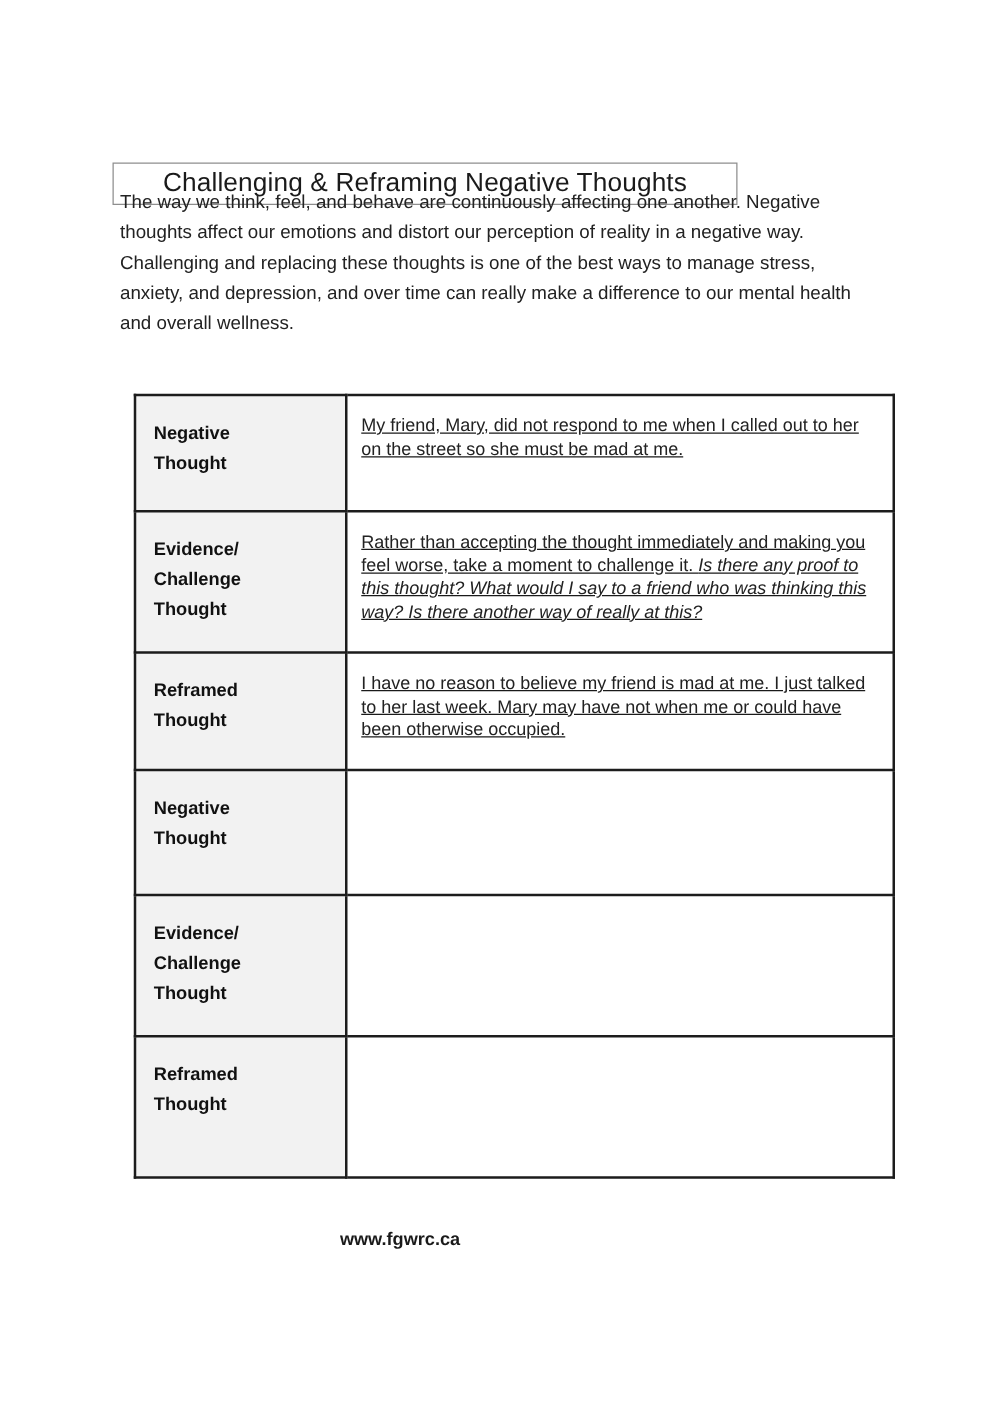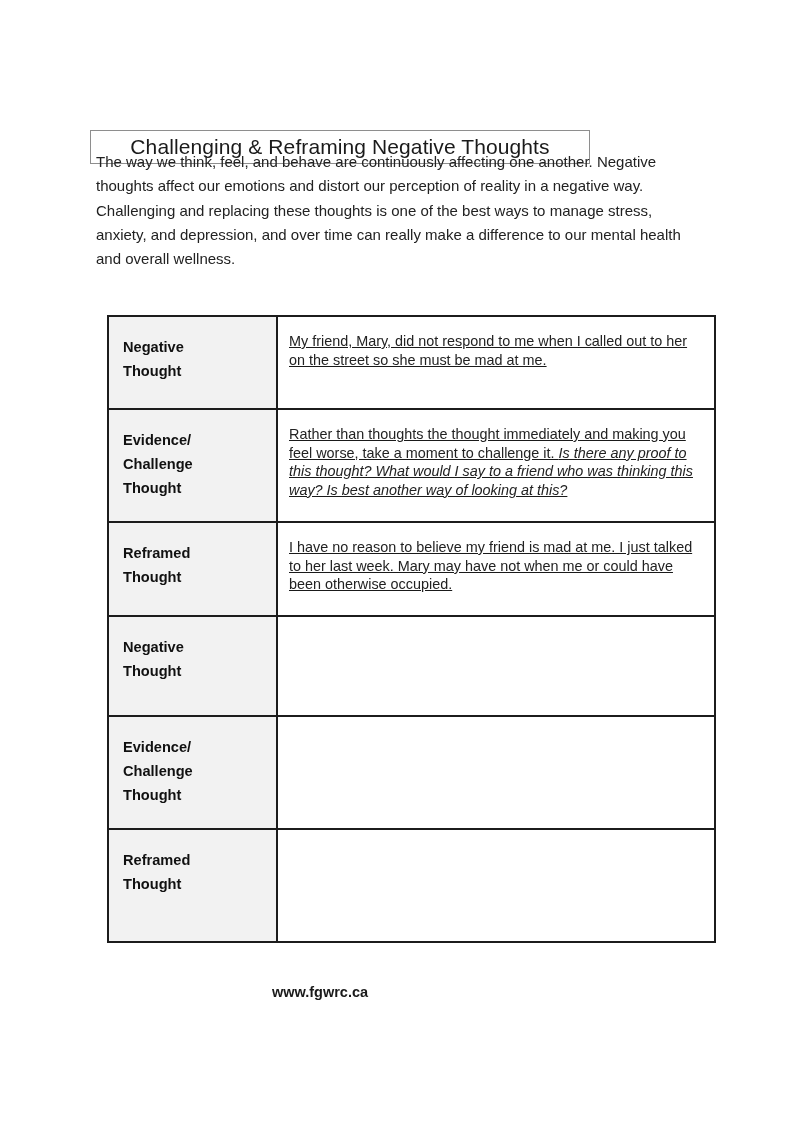--- a/index.html
+++ b/index.html
@@ -149,21 +149,21 @@
         <td class="content-cell">
           <div class="content-text"><span>My friend, Mary, did not respond to me when I called out to her on the street so she must be mad at me.</span></div>
         </td>
       </tr>
 
       <tr class="row-h-113">
         <td class="label-cell">
           <div class="label-text">Evidence/<br>Challenge<br>Thought</div>
         </td>
         <td class="content-cell">
-          <div class="content-text"><span>Rather than thoughts the thought immediately and making you feel worse, take a moment to challenge it. </span><span class="em">Is there any proof to this thought? What would I say to a friend who was thinking this way? Is best another way of looking at this?</span></div>
+          <div class="content-text"><span>Rather than accepting the thought immediately and making you feel worse, take a moment to challenge it. </span><span class="em">Is there any proof to this thought? What would I say to a friend who was thinking this way? Is there another way of really at this?</span></div>
         </td>
       </tr>
 
       <tr class="row-h-94">
         <td class="label-cell">
           <div class="label-text">Reframed<br>Thought</div>
         </td>
         <td class="content-cell">
           <div class="content-text"><span>I have no reason to believe my friend is mad at me. I just talked to her last week. Mary may have not when me or could have been otherwise occupied.</span></div>
         </td>

